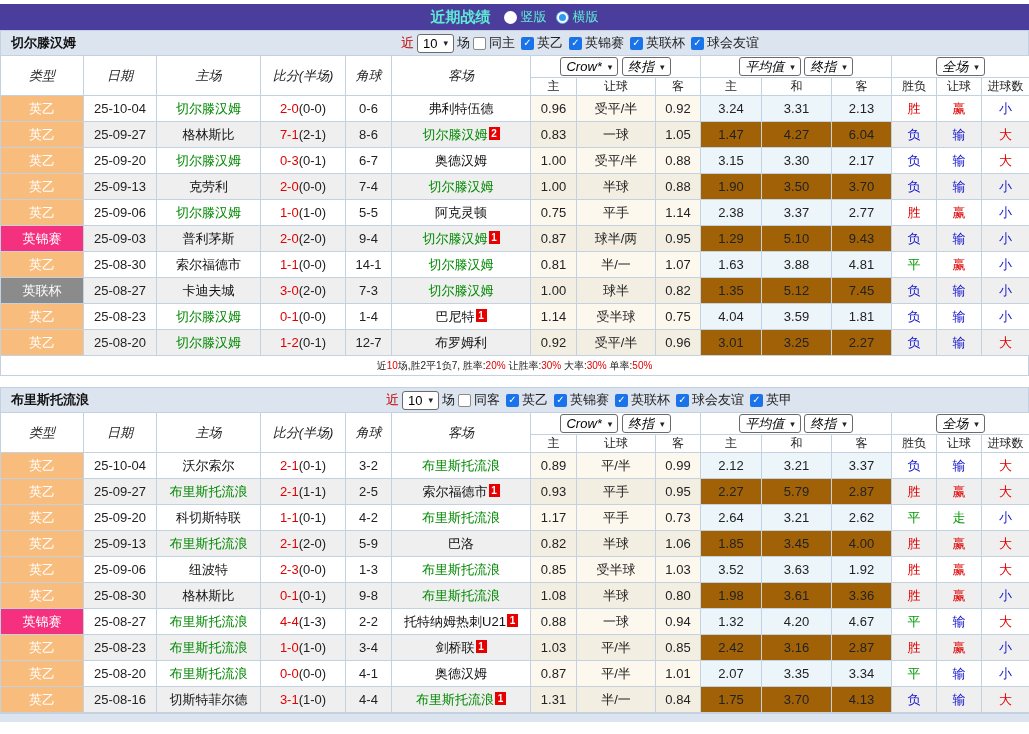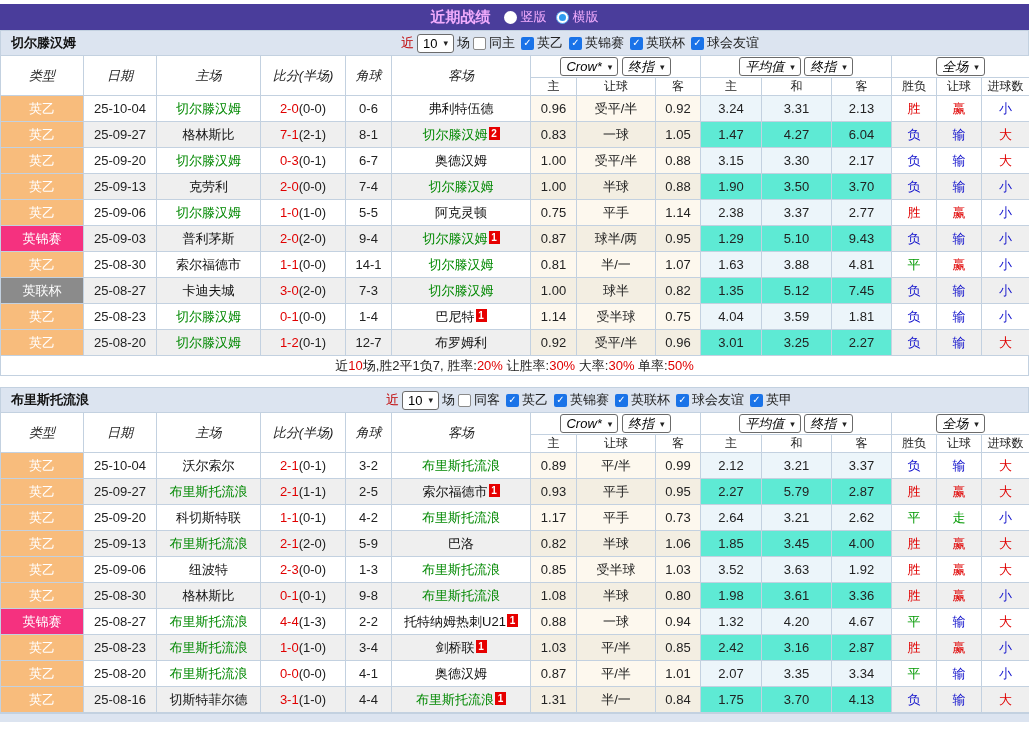--- a/index.html
+++ b/index.html
@@ -4,21 +4,21 @@
 <style>
   * { box-sizing: border-box; }
   html,body { margin:0; padding:0; background:#fff; }
   .page {
     width:1029px; height:734px; overflow:hidden; position:relative;
     font-family:"Liberation Sans","DejaVu Sans",sans-serif;
     font-size:13px; color:#222; background:#fff;
   }
   .topwhite { height:4px; background:#fff; }
   .topbar {
-    height:26px; background:var(--topbar,#4a3d9b); color:#f0abfc;
+    height:26px; background:var(--topbar,#4a3d9b); color:#5eead4;
     display:flex; align-items:center; justify-content:center; gap:9px;
   }
   .topbar .title { font-weight:bold; font-size:15px; margin-right:4px; }
   .radio-wrap { display:inline-flex; align-items:center; gap:4px; cursor:pointer; }
   .radio { width:13px; height:13px; border-radius:50%; background:#fff; position:relative; display:inline-block; }
   .radio.checked { border:1px solid #5aa9f0; }
   .radio.checked::after { content:""; position:absolute; inset:2px; border-radius:50%; background:#2e9bf0; }
 
   .team-bar {
     height:25px; background:var(--team-bar,#dce4f0);
@@ -50,40 +50,40 @@
   tr.hA { height:22px;font-style:italic; } tr.hA th { background:#fff; }
   tr.hB { height:15px; } tr.hB th { background:#fff; font-size:12px; }
   .selgroup { }
   .selgroup .sel { vertical-align:middle; }
   tbody tr { height:26px; }
   tr.odd td { background:#fff; }
   tr.even td { background:#efefef; }
   tr.odd td.crow { background:var(--crow-bg,#fdf8ee); }
   tr.even td.crow { background:#f3eee2; }
   tr.odd td.avg { background:var(--avg-bg,#ecf5fa); }
-  tr.even td.avg { background:#5eead4; }
+  tr.even td.avg { background:#a16207; }
   td.type { color:#fff !important; }
   td.type.t-orange { background:var(--type-league-one,#f8bc7c) !important; }
   td.type.t-pink { background:var(--type-trophy,#f5317f) !important; }
   td.type.t-gray { background:var(--type-league-cup,#8b8b8b) !important; }
   .team-focus { color:var(--focus-green,#008800); }
   .team-plain { color:#111; }
   .ft { color:var(--score-red,#e00000); }
   .half { color:#222; }
   .badge {
     display:inline-block; background:#e60000; color:#fff; font-size:10px; font-weight:bold;
     min-width:11px; height:13px; line-height:13px; padding:0 1px; margin-left:1px; vertical-align:2px;
   }
   .r { color:var(--win-red,#e00000); }
   .b { color:var(--lose-blue,#1414cc); }
   .g { color:var(--draw-green,#009900); }
 
   .summary {
     height:20px; line-height:19px; text-align:center;
-    border:1px solid var(--border,#c3d1e0); border-top:none; background:#fff; font-size:13px;
+    border:1px solid var(--border,#c3d1e0); border-top:none; background:#fff; font-size:10px;
   }
   .summary .red { color:#e00000; }
   .gap { height:11px; background:#fff; }
   .bottomstrip { height:9px; background:var(--team-bar,#dce4f0); border-top:1px solid var(--border,#c3d1e0); }
 </style>
 </head>
 <body>
 
 <div class="page" style="--topbar: #4a3d9b; --team-bar: #dce4f0; --border: #c3d1e0; --type-league-one: #f8bc7c; --type-trophy: #f5317f; --type-league-cup: #8b8b8b; --win-red: #e00000; --lose-blue: #1414cc; --draw-green: #009900; --focus-green: #008800; --score-red: #e00000; --crow-bg: #fdf8ee; --avg-bg: #ecf5fa; --check-blue: #1a73e8;">
   <div class="topwhite"></div>
@@ -202,21 +202,21 @@
             <td class="avg">2.13</td>
             <td class="r">胜</td>
             <td class="r">赢</td>
             <td class="b">小</td>
           </tr>
           <tr class="even">
             <td class="type t-orange">英乙</td>
             <td>25-09-27</td>
             <td><span class="team-plain">格林斯比</span></td>
             <td><span class="ft">7-1</span><span class="half">(2-1)</span></td>
-            <td>8-1</td>
+            <td>8-6</td>
             <td><span class="team-focus">切尔滕汉姆</span><span class="badge">2</span></td>
             <td class="crow">0.83</td>
             <td class="crow">一球</td>
             <td class="crow">1.05</td>
             <td class="avg">1.47</td>
             <td class="avg">4.27</td>
             <td class="avg">6.04</td>
             <td class="b">负</td>
             <td class="b">输</td>
             <td class="r">大</td>

